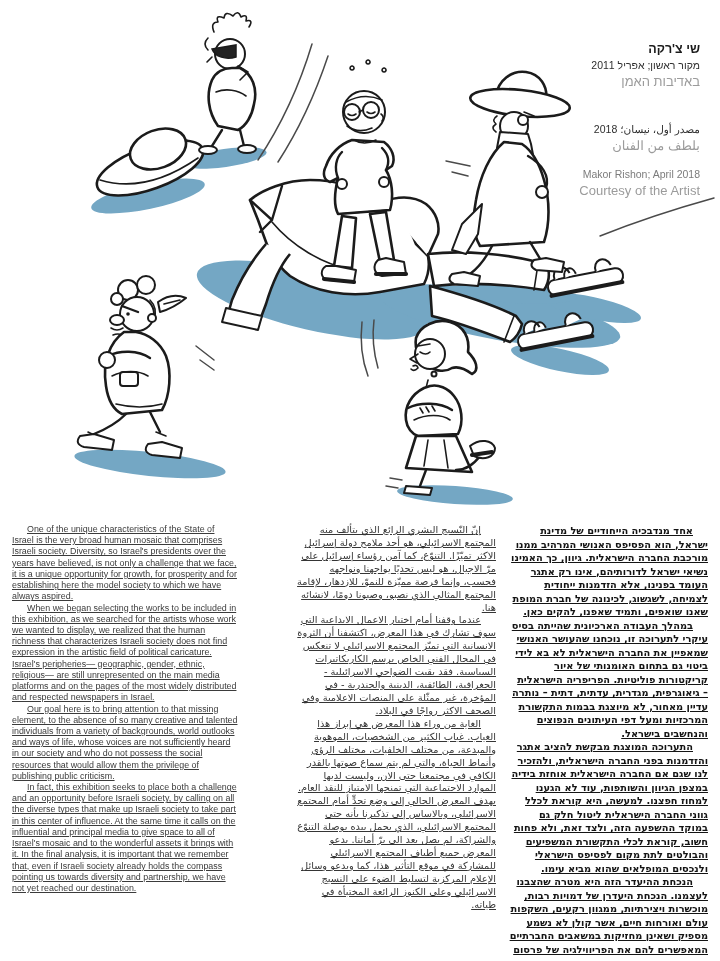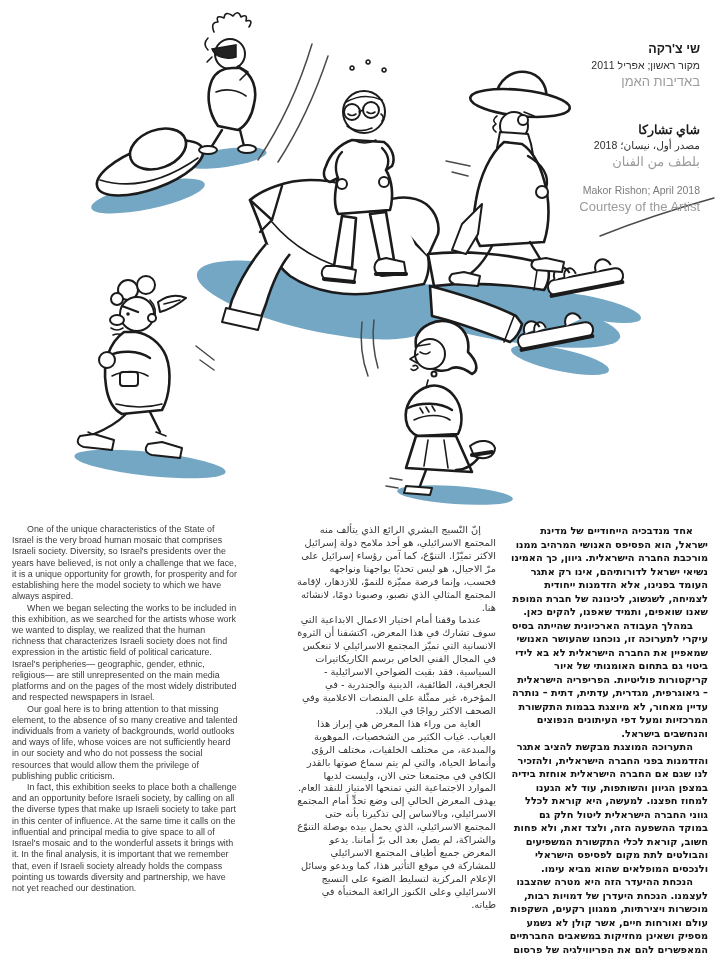--- a/index.html
+++ b/index.html
@@ -22,21 +22,21 @@
   .ln-thin{fill:none;stroke:#1b1b1b;stroke-width:1.6;stroke-linecap:round;stroke-linejoin:round;}
   .ln-thick{fill:none;stroke:#1b1b1b;stroke-width:4.2;stroke-linecap:round;stroke-linejoin:round;}
   .wh{fill:#ffffff;stroke:#1b1b1b;stroke-width:2.6;stroke-linejoin:round;}
   .wh-thin{fill:#ffffff;stroke:#1b1b1b;stroke-width:2;stroke-linejoin:round;}
   .blue{fill:#74a7c4;stroke:none;}
   .dark{fill:#222222;stroke:#1b1b1b;stroke-width:1.5;}
   .swoosh{fill:none;stroke:#4a4a4a;stroke-width:1.5;stroke-linecap:round;}
 
   
   .columns{position:absolute;left:12px;top:524px;width:696px;display:flex;gap:13px;align-items:flex-start;}
-  .col p{margin:0;text-indent:15px;}
+  .col p{margin:0;text-indent:15px;text-decoration:underline;}
   .col-en{width:242px;font-size:8.9px;line-height:1.26;color:#3b3b3b;text-align:left;letter-spacing:0;}
   .col-ar{width:215px;direction:rtl;font-size:9.8px;line-height:1.32;color:#353535;
           font-family:"DejaVu Sans", sans-serif;text-align:right;margin-left:44px;}
   .col-he{width:213px;direction:rtl;font-size:9.8px;line-height:1.38;color:#141414;font-weight:bold;
           font-family:"DejaVu Sans", sans-serif;text-align:right;}
 </style>
 </head>
 <body>
 
 <div class="page">
@@ -220,21 +220,20 @@
     </svg>
   </div>
 
   <div class="credits">
     <div class="credit-group rtl">
       <div class="credit-name">שי צ'רקה</div>
       <div class="credit-source">מקור ראשון; אפריל 2011</div>
       <div class="credit-courtesy">באדיבות האמן</div>
     </div>
     <div class="credit-group rtl">
-      <div class="credit-name">شاي تشاركا</div>
       <div class="credit-source">مصدر أول، نيسان؛ 2018</div>
       <div class="credit-courtesy">بلطف من الفنان</div>
     </div>
     <div class="credit-group">
       <div class="credit-source gray">Makor Rishon; April 2018</div>
       <div class="credit-courtesy">Courtesy of the Artist</div>
     </div>
   </div>
 
   <div class="columns">

